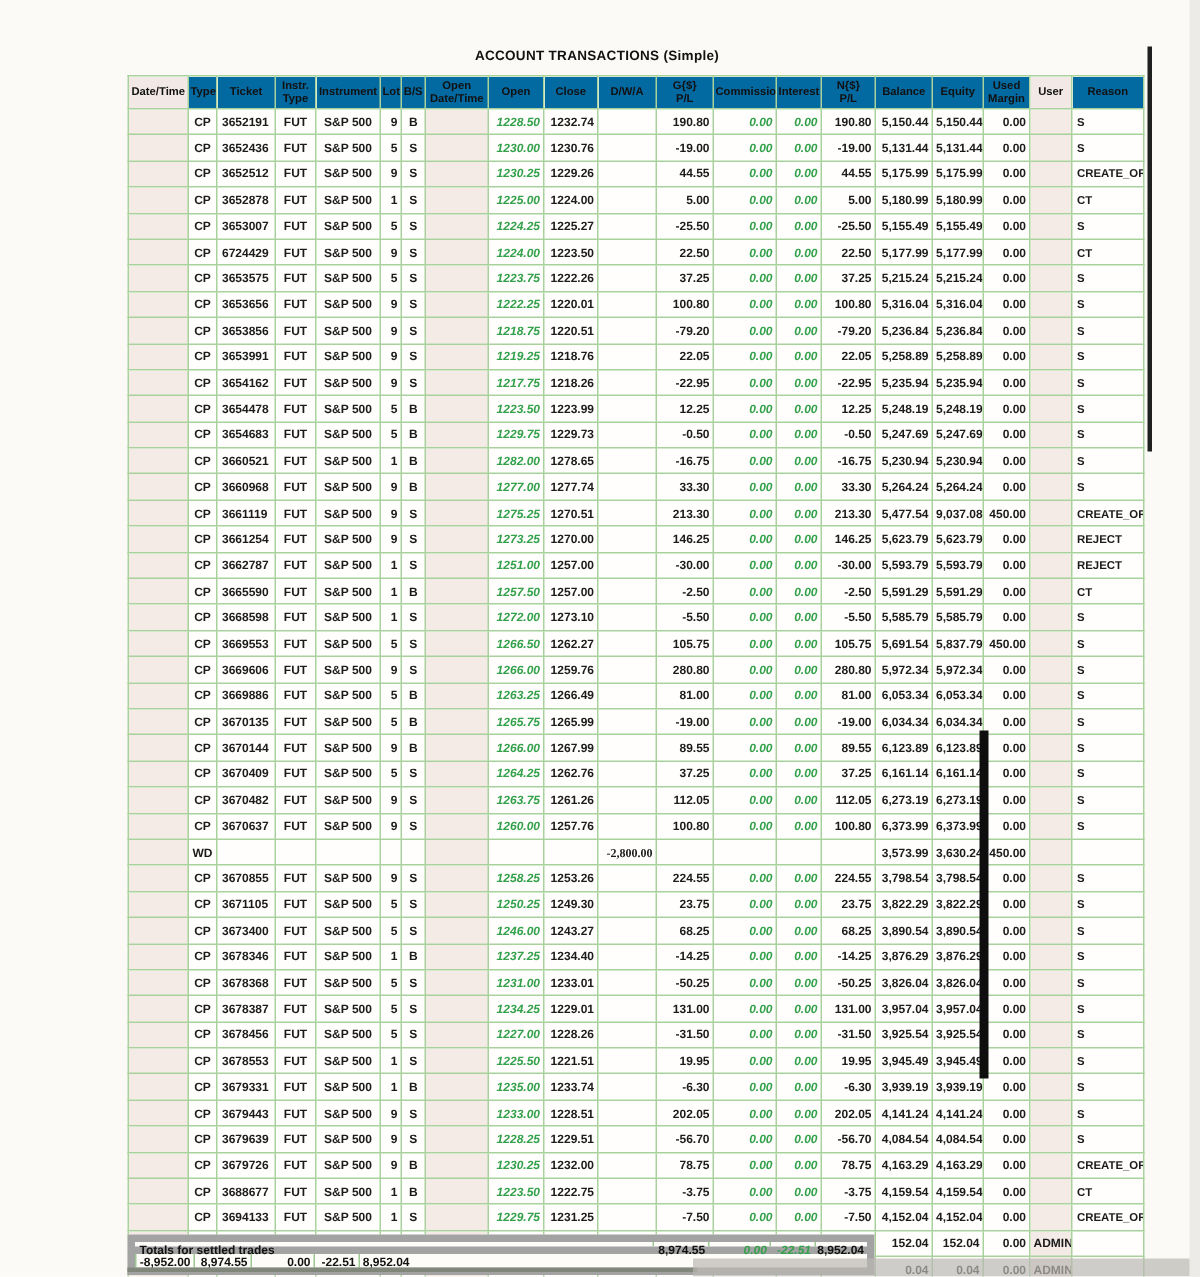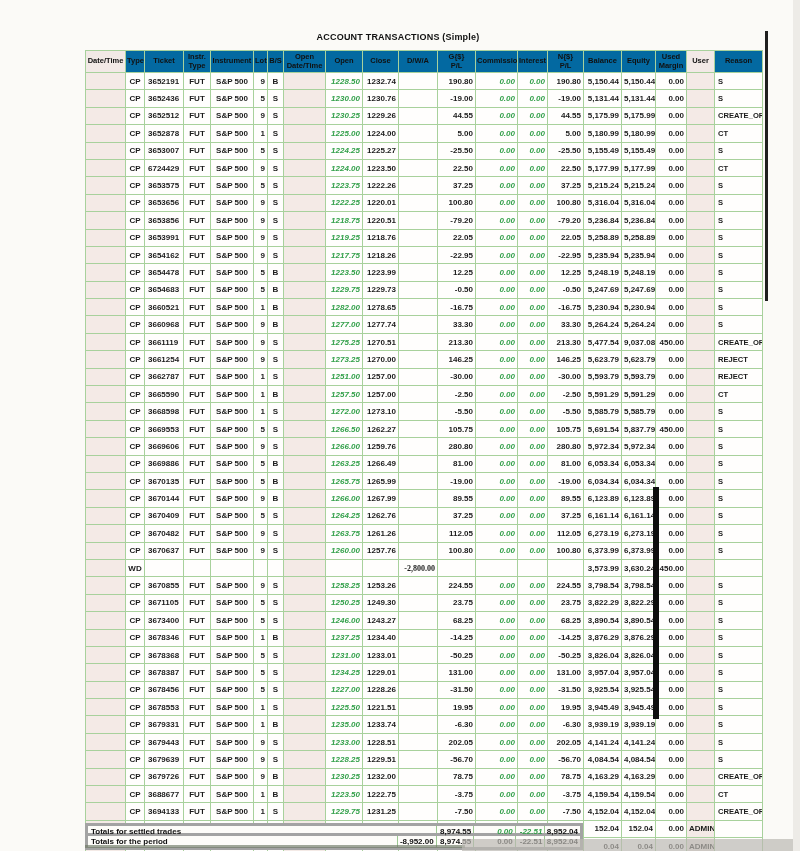--- a/index.html
+++ b/index.html
@@ -37,21 +37,21 @@
   td.c-ticket{text-align:left;padding-left:3px;}
   td.c-lot{text-align:right;}
   td.c-open{color:#33a04a;font-style:italic;text-align:right;}
   td.c-close,td.c-g,td.c-n,td.c-bal,td.c-eq,td.c-um{text-align:right;}
   td.c-dwa{text-align:right;font-weight:700;font-family:Liberation Serif, serif;}
   td.c-comm,td.c-int{color:#33a04a;font-style:italic;text-align:right;}
   td.c-user{text-align:center;padding-left:2px;}
   td.c-reason{text-align:left;padding-left:3px;font-size:7.6px;}
   
   .totals{position:absolute;left:85px;top:823px;width:498px;}
-  .t-row{display:flex;height:13px;border:3px solid #a3a3a3;box-sizing:border-box;background:#fdfcf9;}
+  .t-row{display:flex;height:13px;border:5px solid #a3a3a3;box-sizing:border-box;background:#fdfcf9;}
   .t-row + .t-row{border-top:none;height:14px;}
   .t-cell{box-sizing:border-box;border-left:1px solid #9cc892;font-size:8px;font-weight:700;
           text-align:right;padding:1px 2px 0 0;color:#111;}
   .t-label{border-left:none;text-align:left;padding-left:3px;font-size:8px;font-weight:700;}
   .w313{width:313px}.w352{width:352px}.w39{width:39px}.w38{width:38px}.w42{width:42px}.w30{width:30px}.w36{width:36px}
   .green-i{color:#33a04a;font-style:italic;}
   
   .artifact{position:absolute;}
   .bar-mid{left:653px;top:487px;width:6px;height:232px;background:#0e0e0e;}
   .line-right{left:765px;top:31px;width:3px;height:270px;background:#1f1f1f;}
@@ -1114,21 +1114,20 @@
 
 <div class="totals">
   <div class="t-row">
     <div class="t-cell t-label w352">Totals for settled trades</div>
     <div class="t-cell w38">8,974.55</div>
     <div class="t-cell w42 green-i">0.00</div>
     <div class="t-cell w30 green-i">-22.51</div>
     <div class="t-cell w36">8,952.04</div>
   </div>
   <div class="t-row">
-    <div class="t-cell t-label w313">Totals for the period</div>
     <div class="t-cell w39">-8,952.00</div>
     <div class="t-cell w38">8,974.55</div>
     <div class="t-cell w42">0.00</div>
     <div class="t-cell w30">-22.51</div>
     <div class="t-cell w36">8,952.04</div>
   </div>
 </div>
 
 <div class="artifact bar-mid"></div>
 <div class="artifact line-right"></div>

